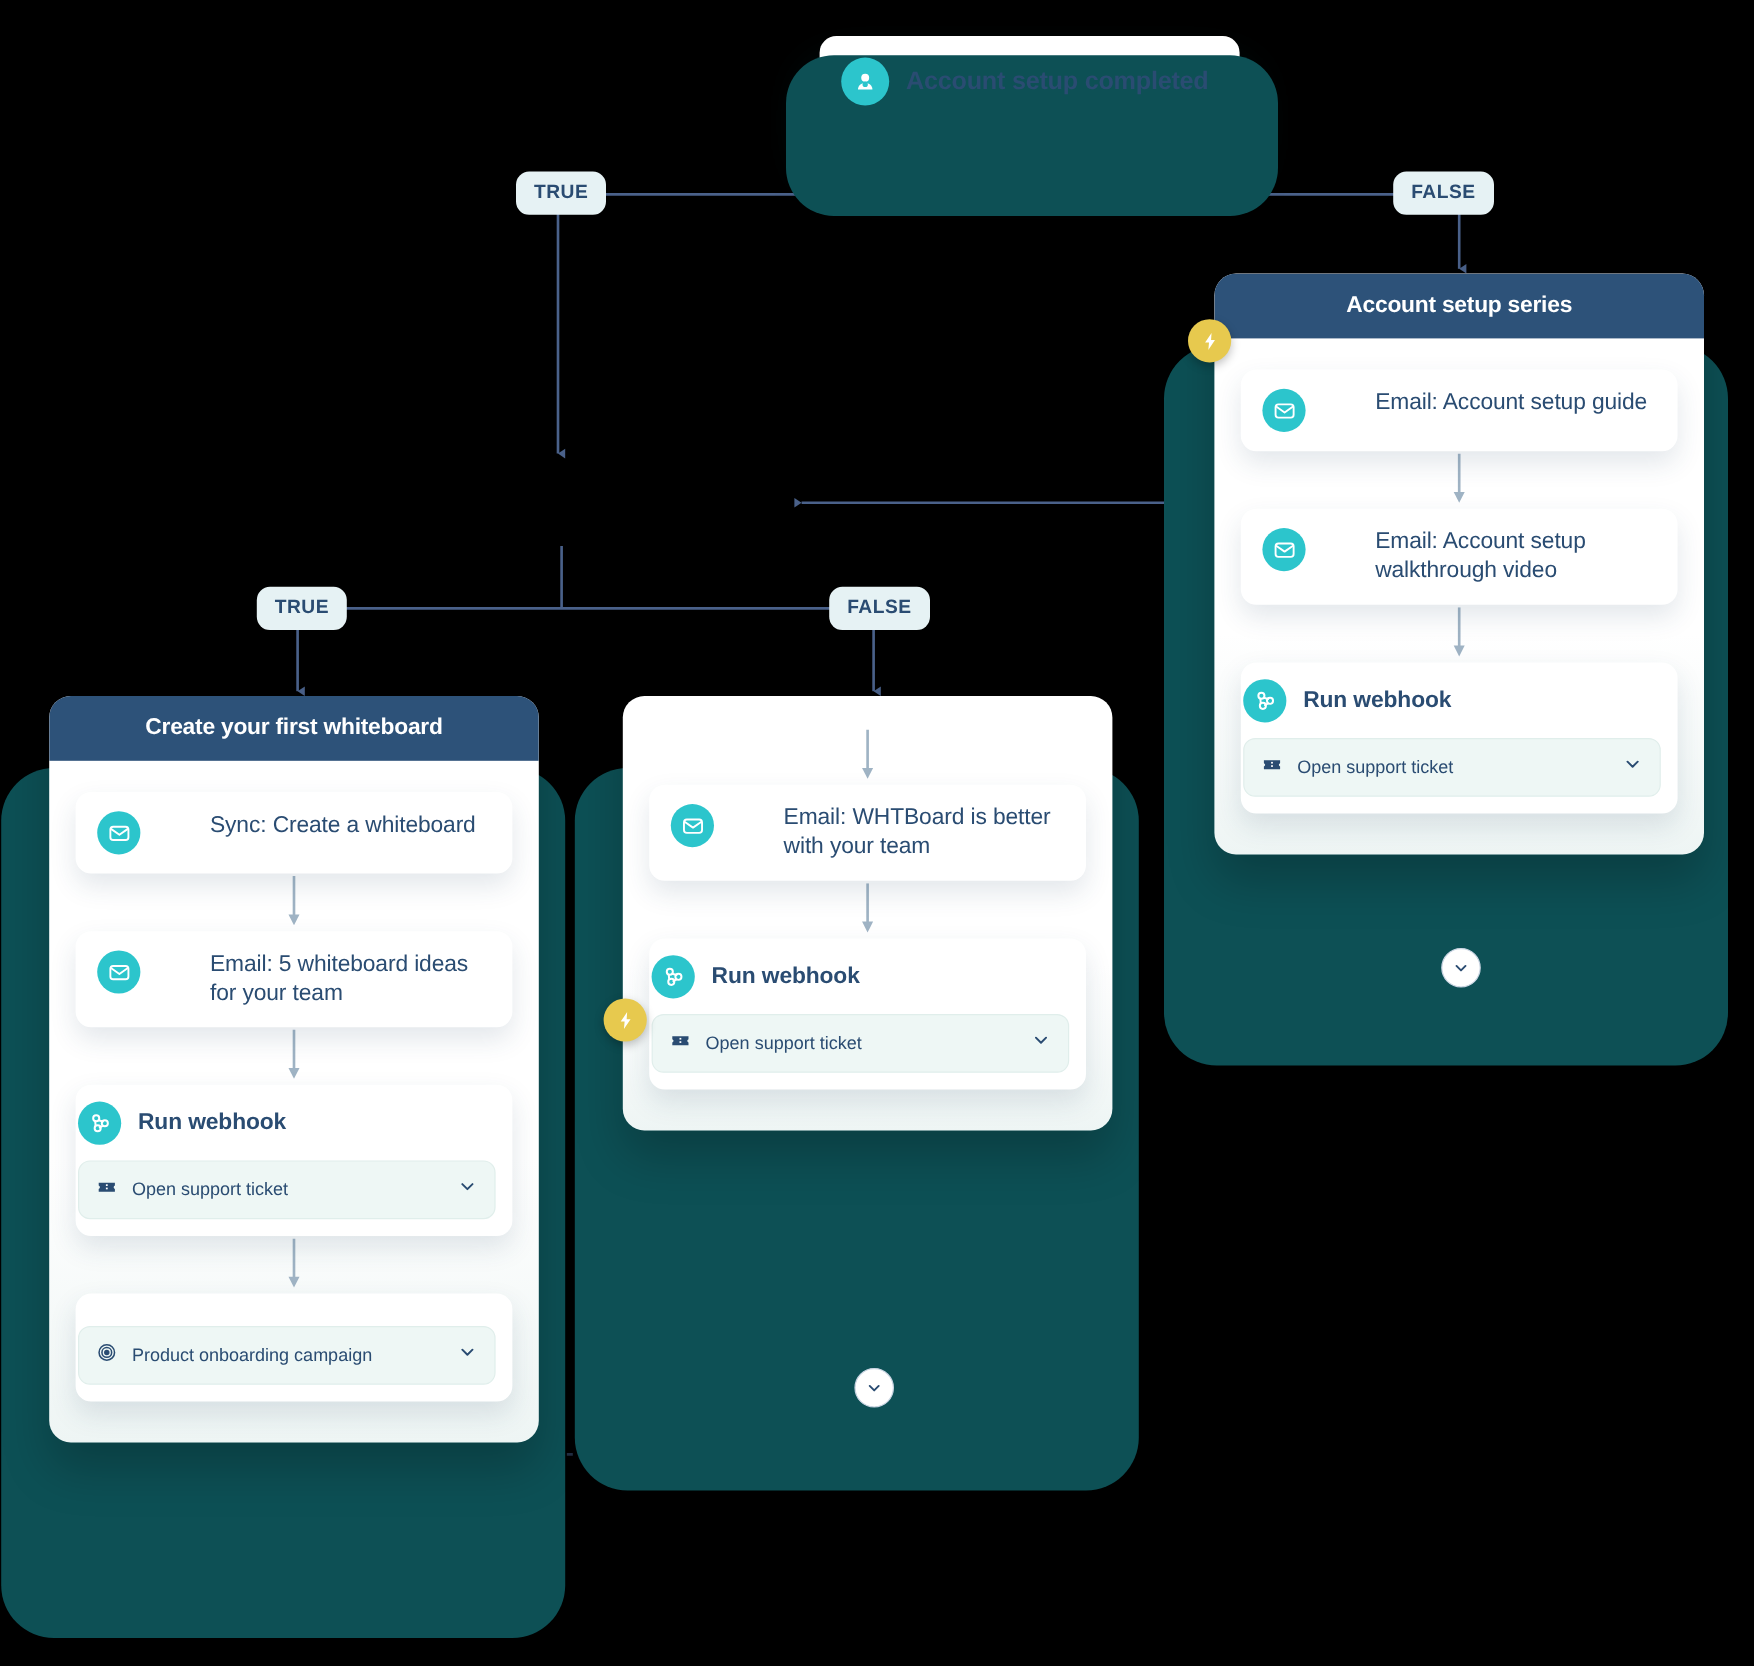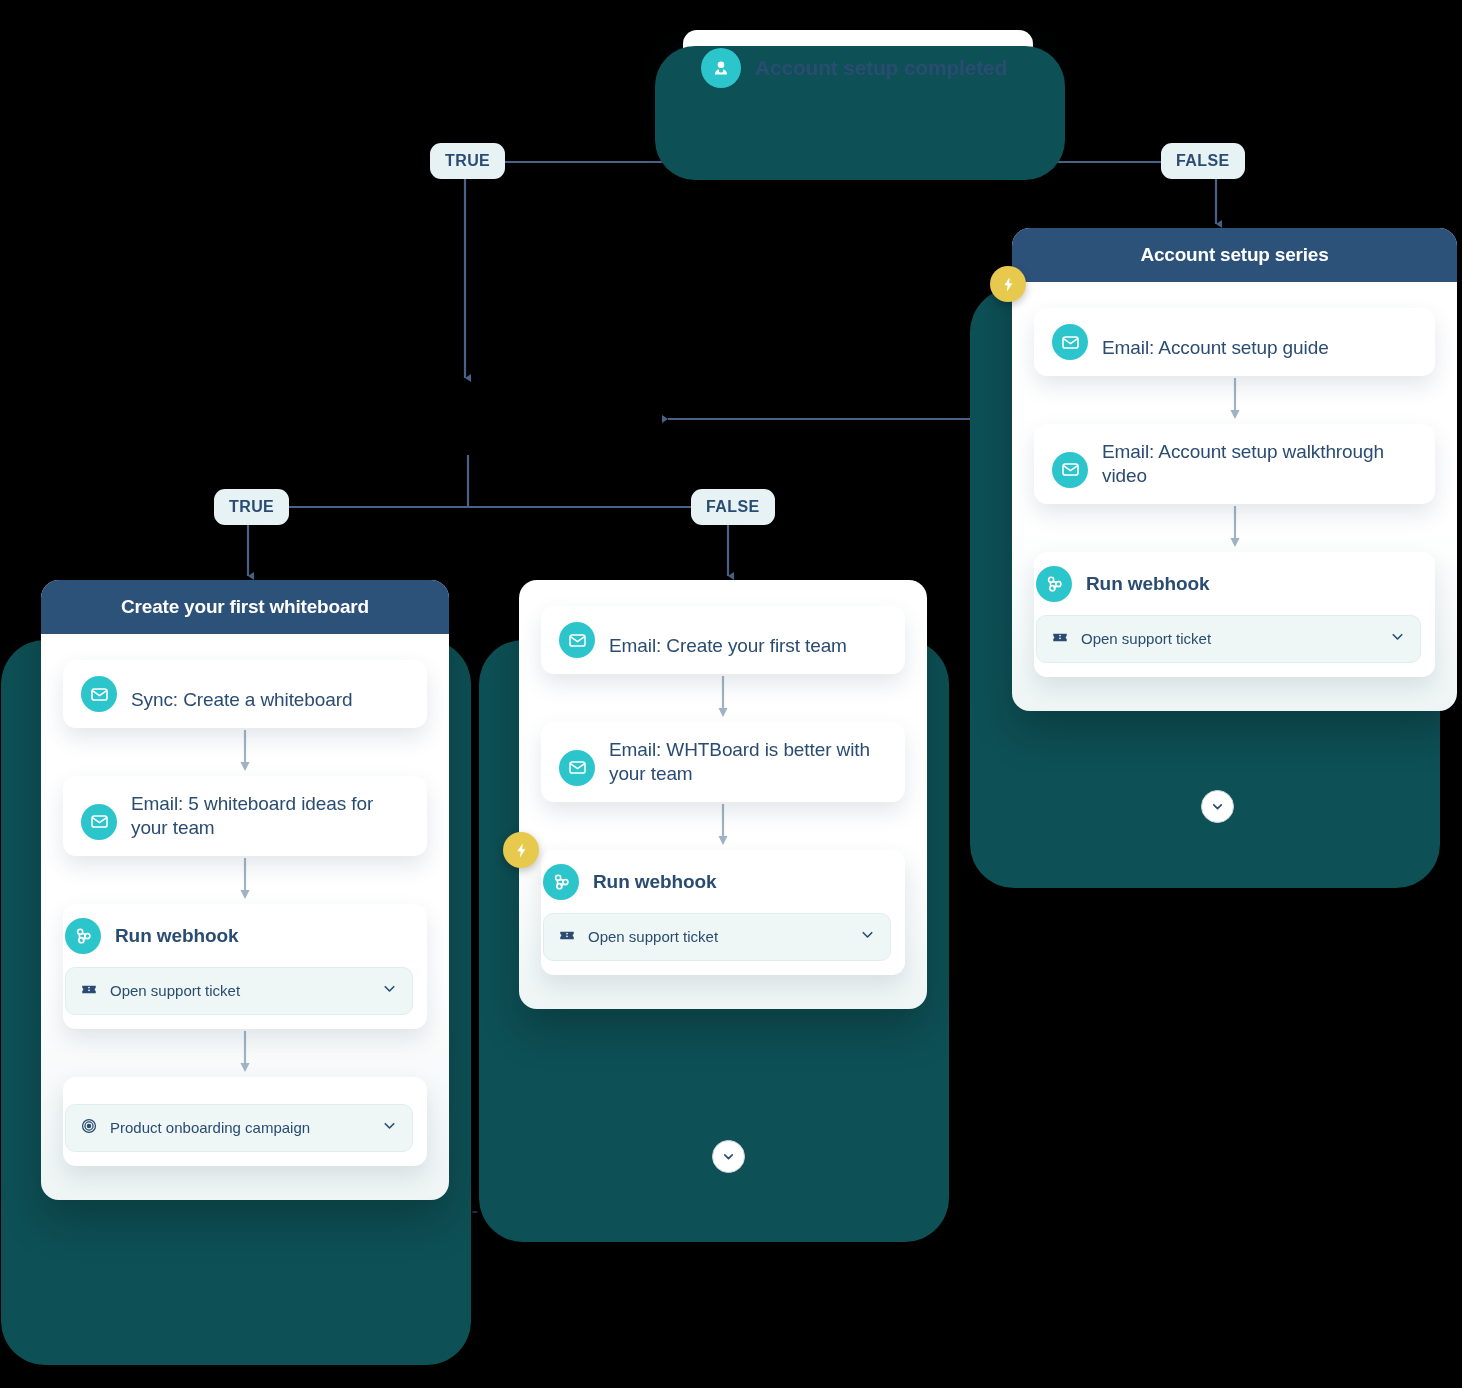--- a/index.html
+++ b/index.html
@@ -103,22 +103,23 @@
     align-items:stretch;
   }
 
   
   .step{
     background:#ffffff;
     border-radius:13px;
     box-shadow:0 10px 22px rgba(40,70,100,0.13);
     padding:16px 18px;
     display:flex;
-    align-items:flex-end;
+    align-items:flex-start;
     position:relative;
+    gap:44px;
   }
   .step.has-select{display:block;padding:14px 14px 14px 2px;}
   .step-title-row{display:flex;align-items:center;}
   .step-label{
     font-size:19px;
     color:#2a4c72;
     line-height:1.25;
     letter-spacing:-0.1px;
   }
   .step-label.bold{font-weight:bold;}
@@ -221,21 +222,21 @@
     <span class="trigger-label">Account setup completed</span>
   </div>
 
   <div class="branch-badge" style="left:430px;top:143px;">TRUE</div>
   <div class="branch-badge" style="left:1161px;top:143px;">FALSE</div>
 
 
   <div class="branch-badge" style="left:214px;top:489px;">TRUE</div>
   <div class="branch-badge" style="left:691px;top:489px;">FALSE</div>
 
-  <div class="series-card" style="left:1012px;top:228px;width:445px;">
+  <div class="series-card" style="left:1012px;top:228px;width:408px;">
     <div class="series-shadow" style="left:-42px;top:60px;width:470px;height:600px;"></div>
     <div class="series-inner">
       <div class="series-head">Account setup series</div>
       <div class="series-body">
 
         <div class="step">
           <div class="circ-icon">
             <svg width="19" height="19" viewBox="0 0 24 24" fill="none" stroke="#fff" stroke-width="2" stroke-linecap="round" stroke-linejoin="round">
               <rect x="2.5" y="5" width="19" height="14" rx="3"></rect>
               <path d="M3.5 7.5 L12 13.5 L20.5 7.5"></path>
@@ -411,29 +412,20 @@
 
       </div>
     </div>
   </div>
 
   <div class="series-card" style="left:519px;top:580px;width:408px;">
     <div class="series-shadow" style="left:-40px;top:60px;width:470px;height:602px;"></div>
     <div class="series-inner">
       <div class="series-body">
 
-        <div class="step">
-          <div class="circ-icon">
-            <svg width="19" height="19" viewBox="0 0 24 24" fill="none" stroke="#fff" stroke-width="2" stroke-linecap="round" stroke-linejoin="round">
-              <rect x="2.5" y="5" width="19" height="14" rx="3"></rect>
-              <path d="M3.5 7.5 L12 13.5 L20.5 7.5"></path>
-            </svg>
-          </div>
-          <span class="step-label">Email: Create your first team</span>
-        </div>
 
         <div class="inner-arrow">
           <svg width="14" height="44" viewBox="0 0 14 44">
             <path d="M7,0 L7,34" stroke="#9fb3c4" stroke-width="2.2" fill="none"></path>
             <path d="M2.4,32 L7,41 L11.6,32 Z" fill="#9fb3c4"></path>
           </svg>
         </div>
 
         <div class="step">
           <div class="circ-icon">

